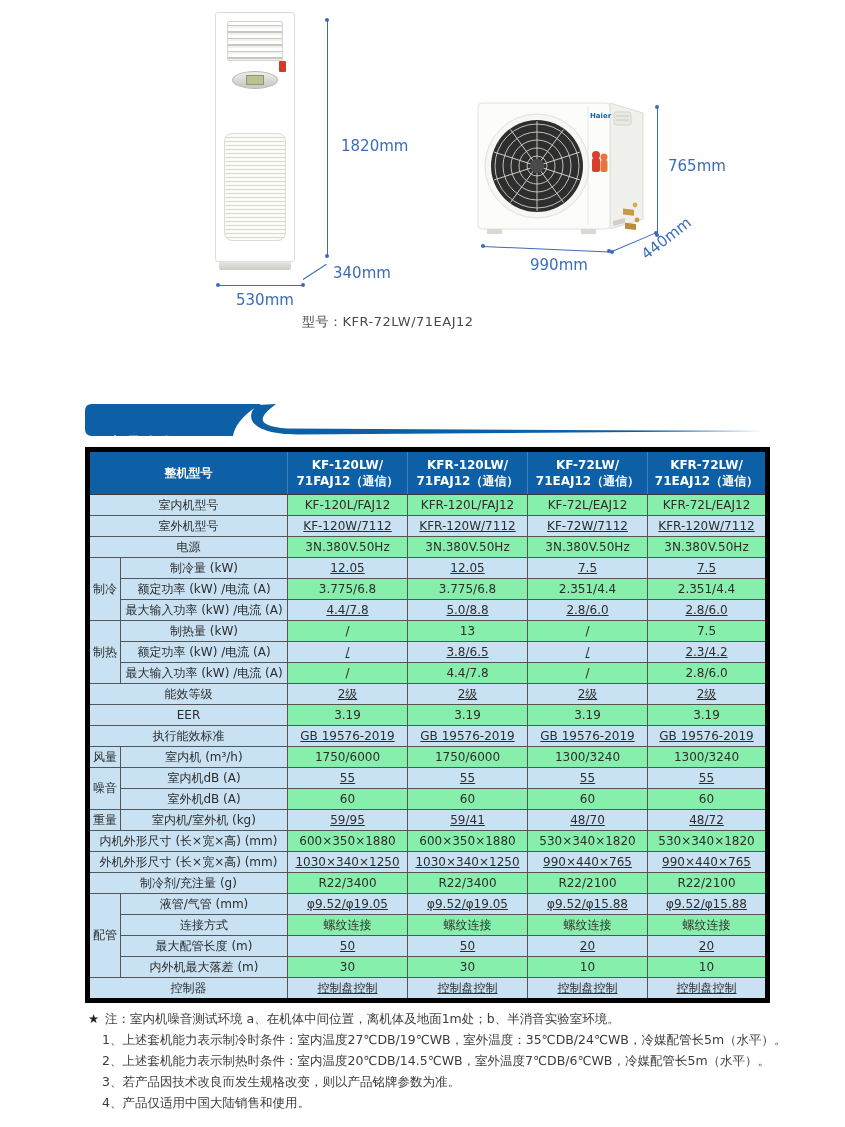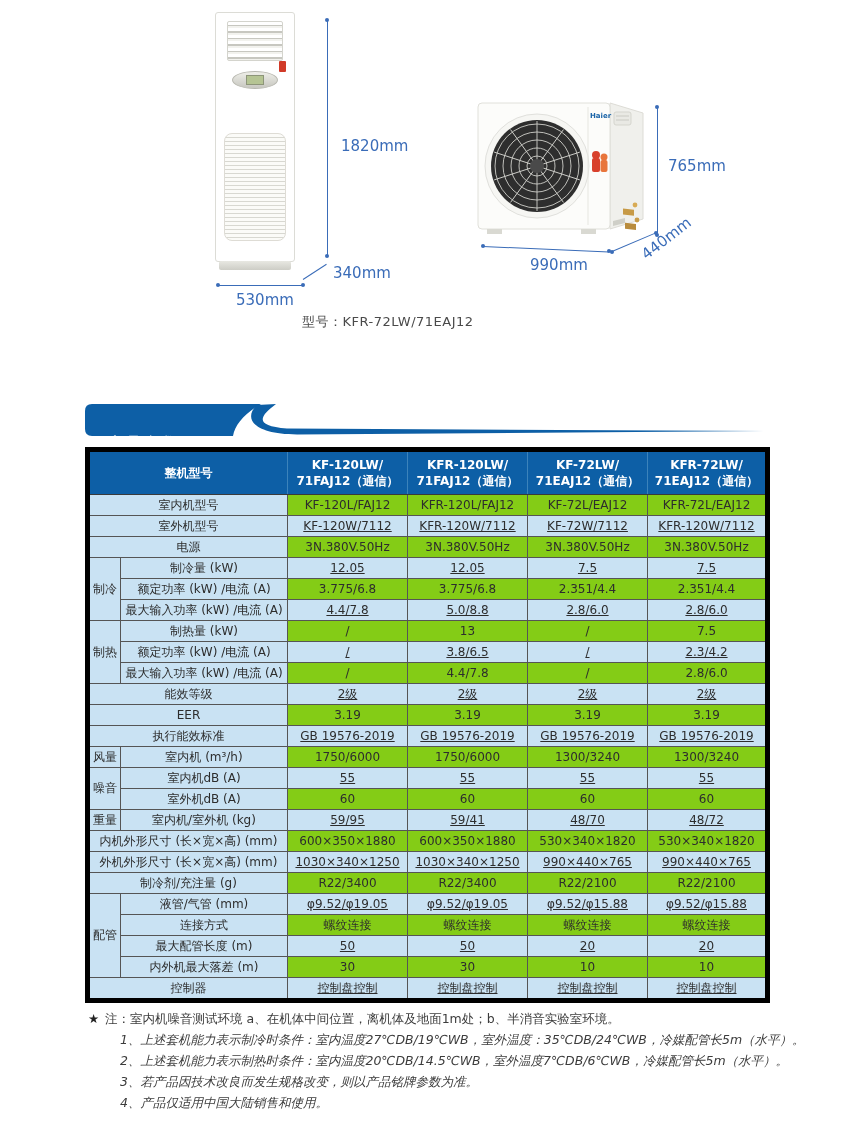--- a/index.html
+++ b/index.html
@@ -33,29 +33,29 @@
   #banner-title{position:absolute;left:23px;top:6px;color:#ffffff;font-size:15px;font-weight:bold;letter-spacing:3px;margin-top:24px;}
 
   
   #spec-table{position:absolute;left:85px;top:447px;border-collapse:collapse;table-layout:fixed;width:680px;
     font-size:12px;border:5px solid #000000;}
   #spec-table th,#spec-table td{border:1px solid #555555;text-align:center;padding:0 2px;overflow:hidden;white-space:nowrap;}
   #spec-table thead th{background:#0d5fa6;color:#ffffff;font-weight:600;height:42px;font-size:12px;line-height:1.35;
     border:1px solid #3c83bb;border-bottom-color:#3a3a3a;border-top-color:#0d5fa6;}
   #spec-table tbody td{height:20px;color:#2d2d2d;}
   #spec-table .lab,#spec-table .grp{background:#c9e2f3;}
-  #spec-table .even{background:#84cc16;}
+  #spec-table .even{background:#86efac;}
   #spec-table .odd{background:#c9e2f3;text-decoration:underline;}
 
   
   #notes{position:absolute;left:88px;top:1008px;width:690px;color:#3c3c3c;font-size:12.5px;line-height:21px;}
   .note-line{white-space:nowrap;}
   .note-first{display:flex;}
   .note-star{width:17px;color:#222;}
-  .note-indent{margin-left:32px;font-style:italic;}
+  .note-indent{margin-left:14px;}
 
   
   #outdoor-svg{left:475px;top:93px;width:180px;height:150px;}
 </style>
 </head>
 <body>
 
 <div id="page">
 
   <div id="indoor-unit" class="abs">

